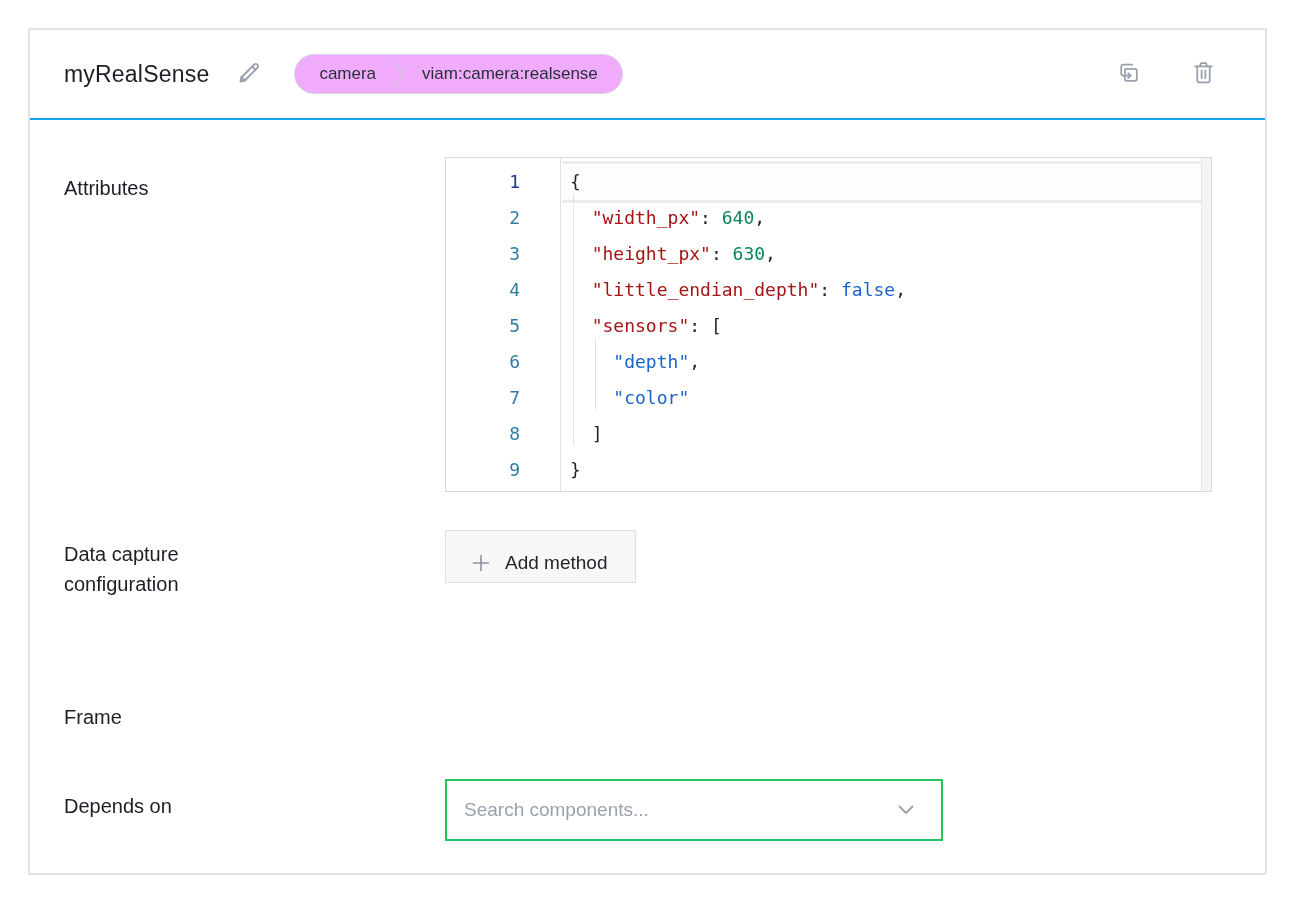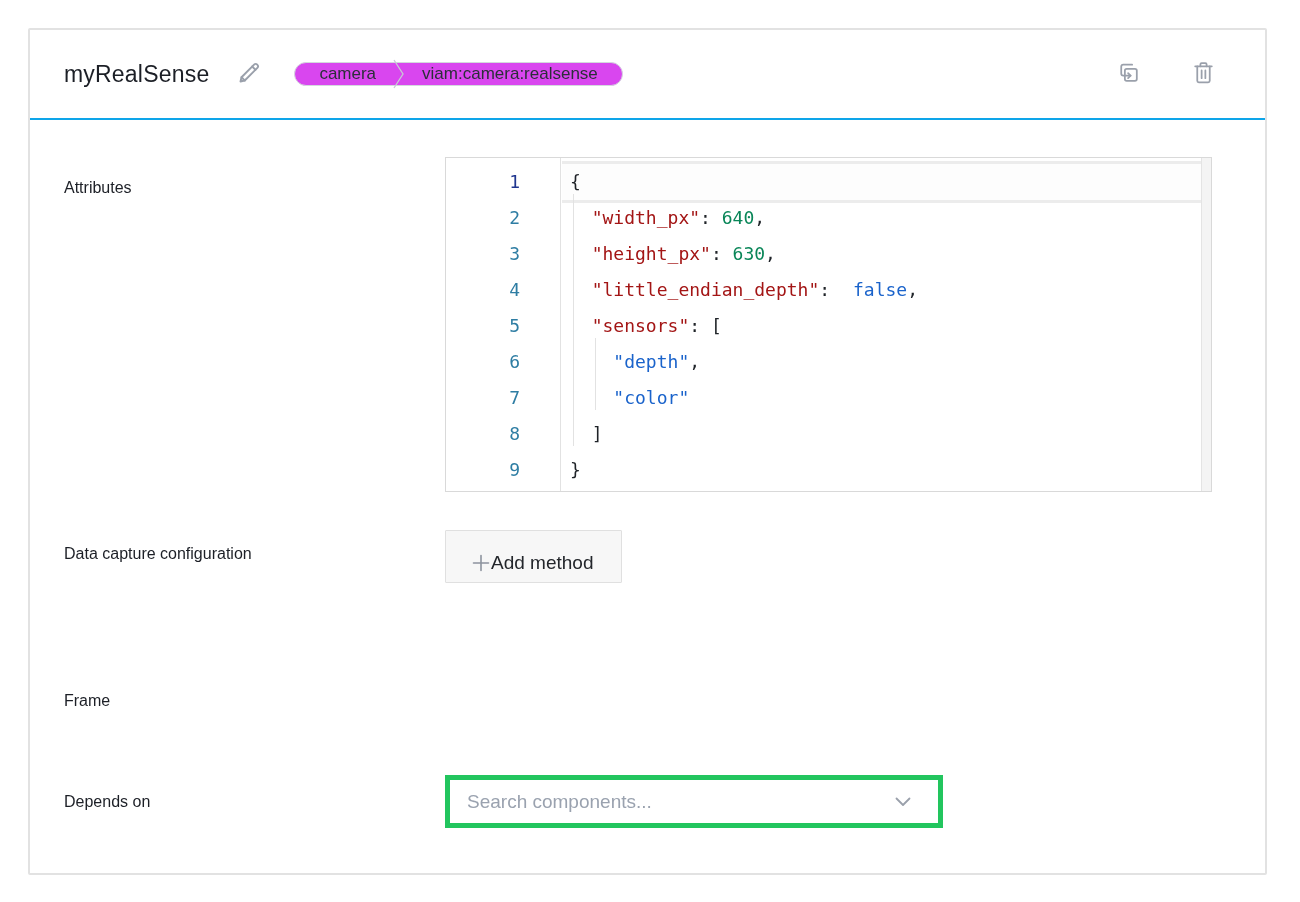--- a/index.html
+++ b/index.html
@@ -11,39 +11,39 @@
   }
 
   
   .card-header{
     height:90px; display:flex; align-items:center;
     padding:0 49px 0 34px; border-bottom:2px solid #0ea5e9;
   }
   .title{ font-size:23px; font-weight:500; color:#1c1f26; letter-spacing:.2px; }
   .edit-btn{ background:none; border:none; cursor:pointer; margin-left:27px; display:flex; align-items:center; }
   .badge{
-    margin-left:31px; height:24px; display:flex; align-items:center;
-    border:1px solid #d4d8de; border-radius:999px; background:#d946ef;
+    margin-left:31px; height:40px; display:flex; align-items:center;
+    border:1px solid #d4d8de; border-radius:999px; background:#f0abfc;
     padding:0 24px; gap:17px; font-size:17px; color:#2a2f38;
   }
   .hdr-actions{ margin-left:auto; display:flex; align-items:center; gap:49px; }
   .icon-btn{ background:none; border:none; cursor:pointer; display:flex; align-items:center; }
 
   
   .row{ display:flex; padding-left:34px; }
-  .row-label{ width:381px; flex:0 0 381px; font-size:16px; color:#1c1f26; line-height:30px; max-width:381px; }
+  .row-label{ width:381px; flex:0 0 381px; font-size:20px; color:#1c1f26; line-height:30px; max-width:381px; }
   .row-label .inner{ max-width:230px; display:block; }
 
   .row-attributes{ margin-top:37px; }
   .row-attributes .row-label{ padding-top:16px; }
   .row-datacapture{ margin-top:38px; }
   .row-datacapture .row-label{ padding-top:9px; }
   .row-frame{ margin-top:91px; }
   .row-frame .row-label{ padding-top:12px; }
-  .row-depends{ margin-top:59px; }
+  .row-depends{ margin-top:47px; }
   .row-depends .row-label{ padding-top:12px; }
 
   
   .editor{
     position:relative; width:767px; height:335px;
     border:1px solid #d9d9d9; background:#fff; overflow:hidden;
     font-family:"DejaVu Sans Mono", monospace; font-size:18px;
   }
   .gutter{
     position:absolute; left:0; top:0; bottom:0; width:115px;
@@ -67,33 +67,33 @@
   .indent-guide{ position:absolute; width:1px; background:#e2e2e2; z-index:0; }
   .guide-1{ left:11px; top:36px; height:252px; }
   .guide-2{ left:33px; top:180px; height:72px; }
   .v-scrollbar{
     position:absolute; right:0; top:0; bottom:0; width:10px;
     background:#f4f4f4; border-left:1px solid #e4e4e4; z-index:3;
   }
   .tok-key{ color:var(--c-key,#a31515); }
   .tok-str{ color:var(--c-string,#1a63cb); }
   .tok-num{ color:var(--c-number,#098658); }
-  .tok-bool{ color:var(--c-boolean,#1a63cb);margin-left:12px; }
+  .tok-bool{ color:var(--c-boolean,#1a63cb); }
   .tok-punct,.tok-ws{ color:var(--c-punct,#1f2328); }
 
   
   .add-btn{
-    height:53px; display:inline-flex; align-items:center; 
+    height:53px; display:inline-flex; align-items:center; gap:14px;
     background:#f7f7f7; border:1px solid #e0e0e0; border-radius:1px;
     padding:12px 28px 0 25px; font-size:19px; color:#23262b; cursor:pointer;
     font-family:"Liberation Sans", sans-serif;
   }
   .search-select{
-    position:relative; width:498px; height:53px;
-    border:5px solid #22c55e; background:#fff; display:flex; align-items:center;
+    position:relative; width:498px; height:62px;
+    border:2px solid #22c55e; background:#fff; display:flex; align-items:center;
     cursor:pointer;
   }
   .search-select input{
     border:none; outline:none; width:100%; height:100%;
     padding:0 44px 0 17px; font-size:19px; color:#2a2f38; background:transparent;
     font-family:"Liberation Sans", sans-serif;
   }
   .search-select input::placeholder{ color:#9aa2af; }
   .select-chevron{ position:absolute; right:27px; top:50%; transform:translateY(-50%); display:flex; }
 </style>

